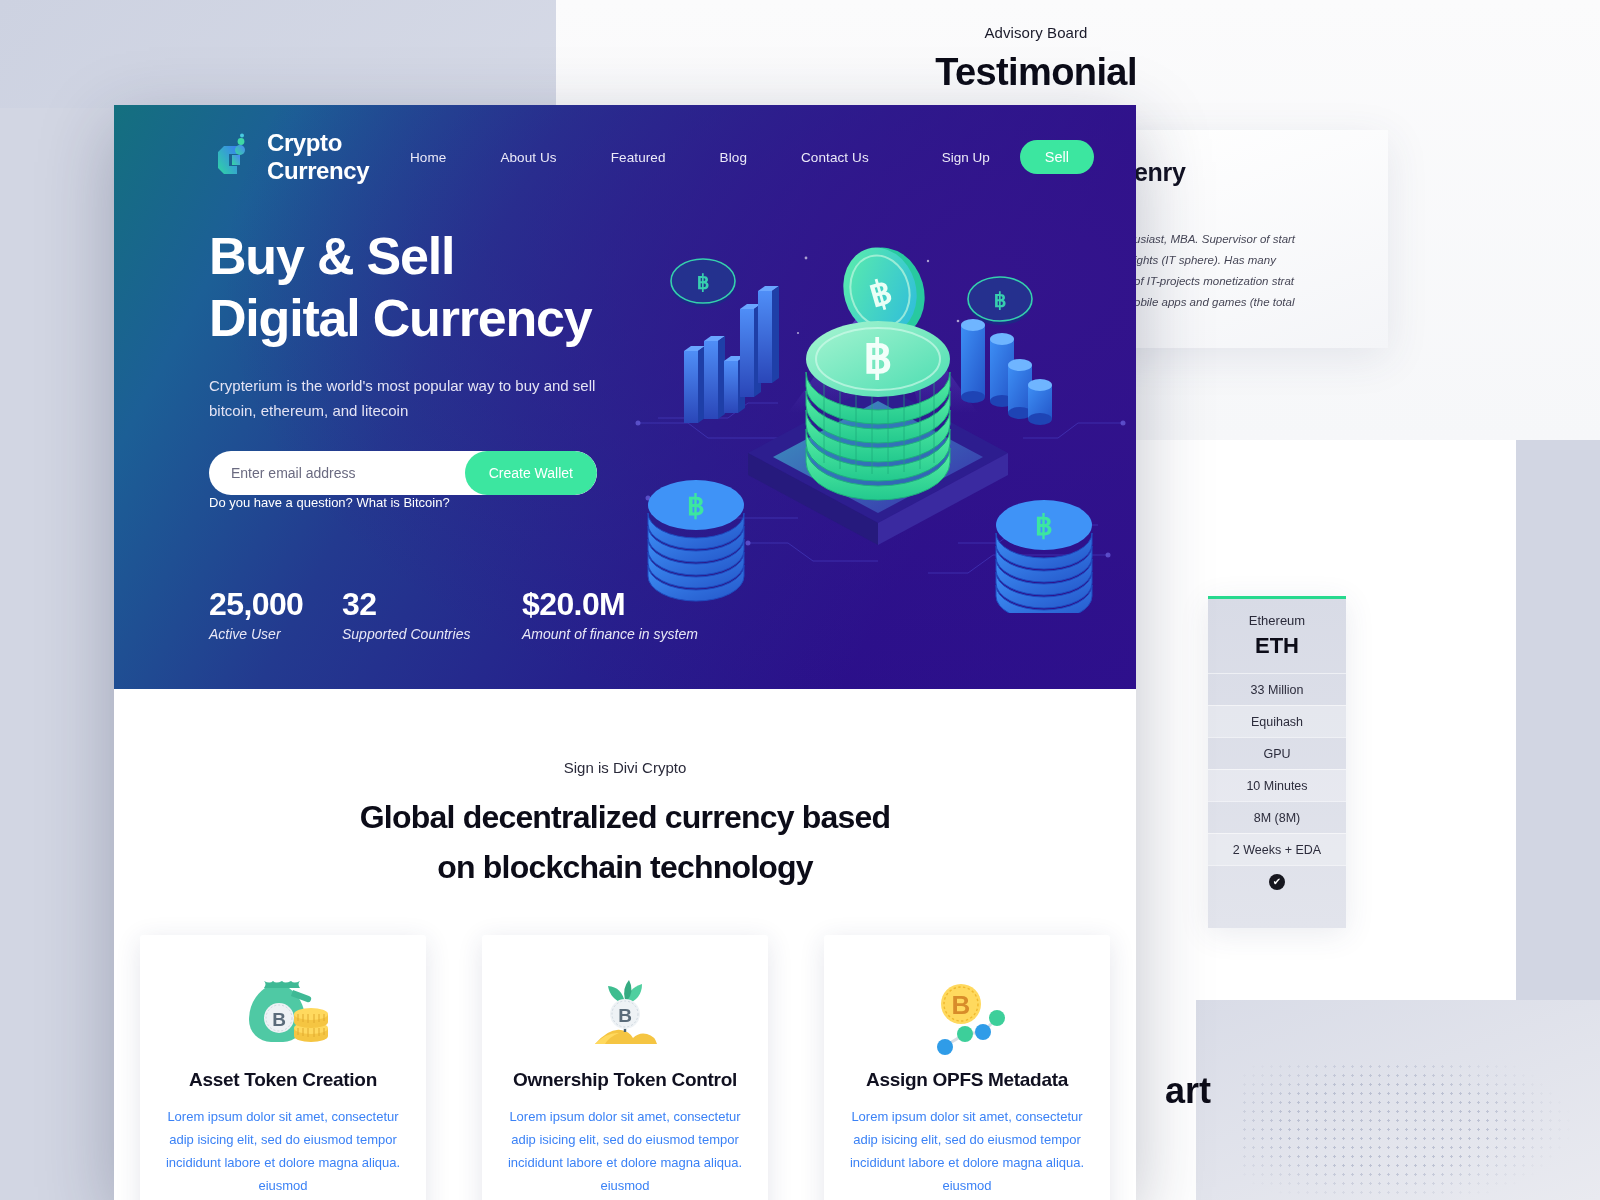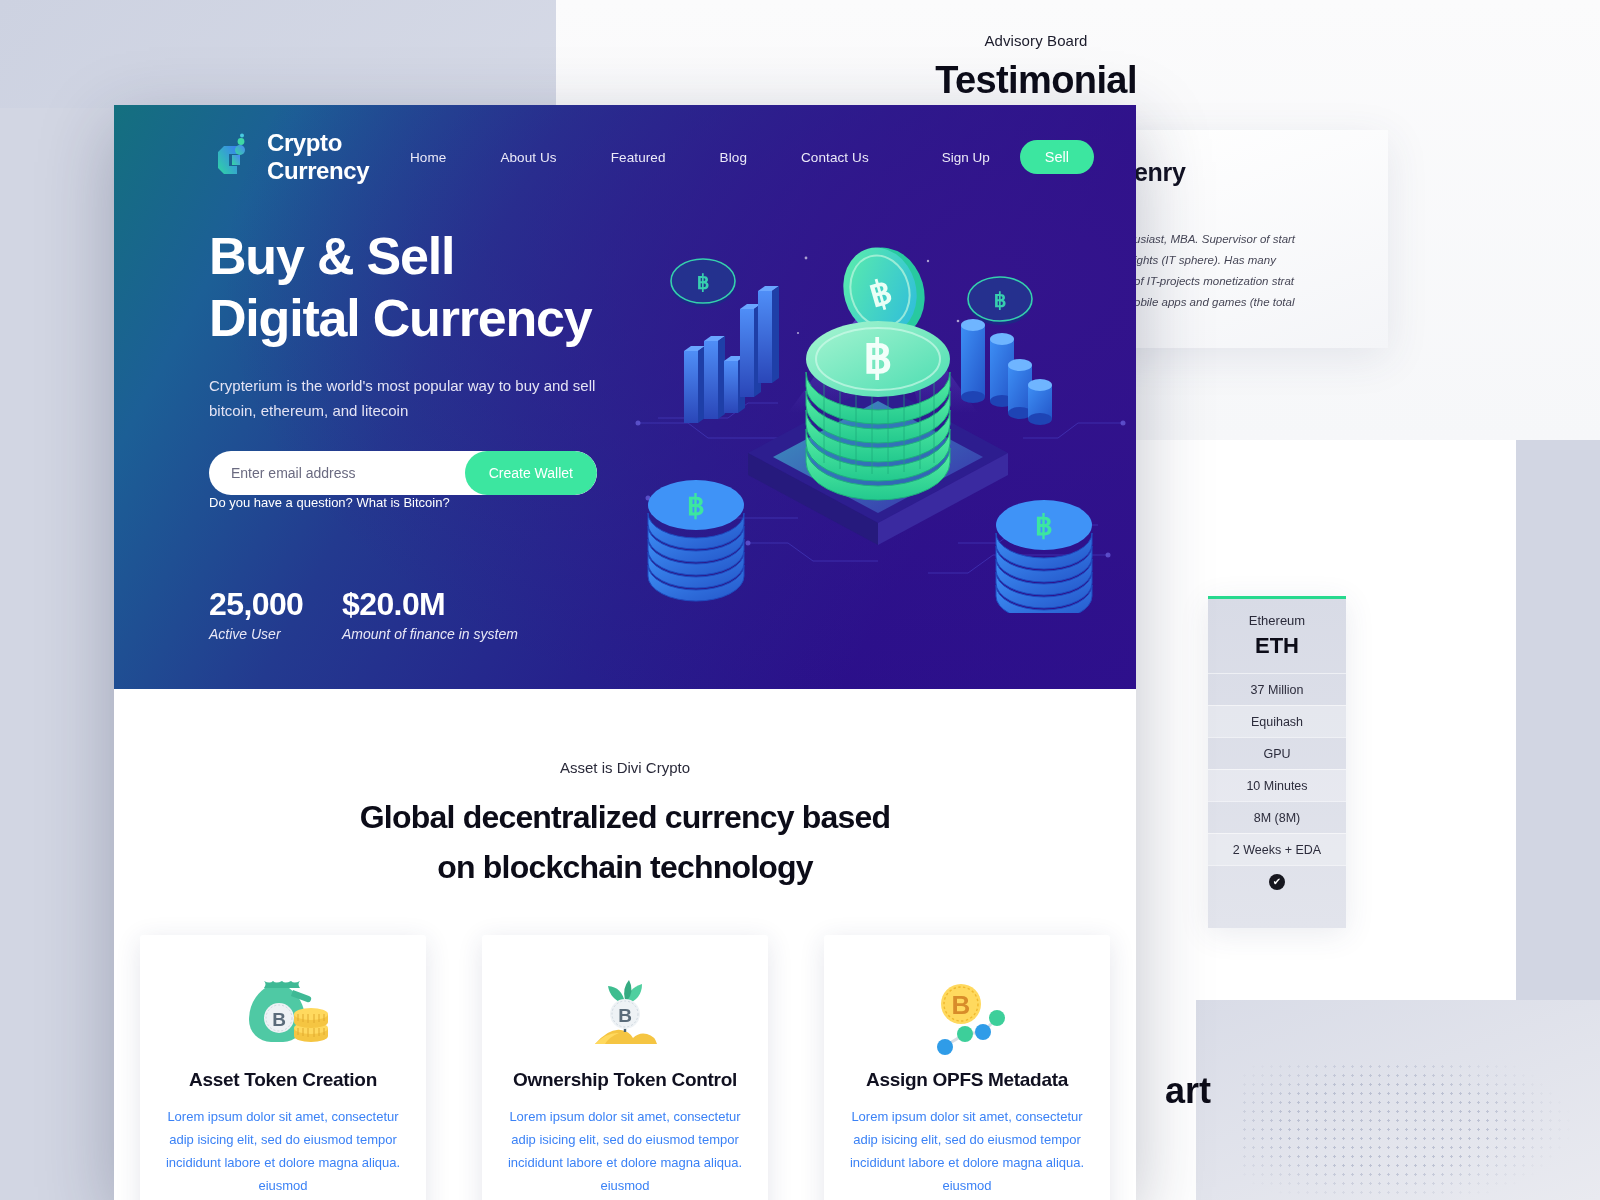--- a/index.html
+++ b/index.html
@@ -16,21 +16,21 @@
 
   .bg-left-panel {
     position:absolute; left:0; top:0; width:556px; height:108px;
     background:linear-gradient(135deg,#cdd2e1 0%,#d5d9e6 100%);
   }
   .bg-right-white {
     position:absolute; left:556px; top:0; width:1044px; height:440px;
     background:linear-gradient(180deg,#fbfbfc 0%,#f6f7f9 100%);
   }
   .bg-testimonial-head {
-    position:absolute; left:556px; top:32px; width:960px;
+    position:absolute; left:556px; top:24px; width:960px;
     text-align:center;
   }
   .bg-adv-label {
     font-size:15px; color:#1b1b2b; letter-spacing:.1px;
   }
   .bg-testimonial-title {
     font-size:38px; font-weight:bold; color:#0c0c18; margin-top:10px;
     letter-spacing:-.6px;
   }
 
@@ -230,21 +230,21 @@
 
   <div class="bg-mid-white"></div>
   <div class="bg-mid-title">n</div>
 
   <div class="bg-table">
     <div class="bg-table-top-rule"></div>
     <div class="bg-table-head">
       <div class="coin-name">Ethereum</div>
       <div class="coin-sym">ETH</div>
     </div>
-    <div class="bg-table-row">37 Million</div>
+    <div class="bg-table-row">33 Million</div>
     <div class="bg-table-row alt">Equihash</div>
     <div class="bg-table-row">GPU</div>
     <div class="bg-table-row alt">10 Minutes</div>
     <div class="bg-table-row">8M (8M)</div>
     <div class="bg-table-row alt">2 Weeks + EDA</div>
     <div class="bg-table-row">
       <span class="bg-check">✔</span>
     </div>
   </div>
 
@@ -474,29 +474,33 @@
       </div>
 
       <div class="hero-question">Do you have a question? What is Bitcoin?</div>
     </div>
 
     <div class="stats" style="bottom:47px;">
       <div class="stat" style="width:133px;">
         <div class="stat-num">25,000</div>
         <div class="stat-label">Active User</div>
       </div>
+      <div class="stat" style="width:180px;padding-top:3px;">
+        <div class="stat-num">32</div>
+        <div class="stat-label">Supported Countries</div>
+      </div>
       <div class="stat" style="padding-top:0px;">
         <div class="stat-num">$20.0M</div>
         <div class="stat-label">Amount of finance in system</div>
       </div>
     </div>
   </div>
 
   <div class="section">
-    <div class="eyebrow">Asset is Divi Crypto</div>
+    <div class="eyebrow">Sign is Divi Crypto</div>
     <div class="sec-title">
       <span>Global decentralized currency based</span><br>
       <span>on blockchain technology</span>
     </div>
 
     <div class="cards">
 
       <div class="card">
         <div class="card-icon">
           <svg width="96" height="86" viewBox="0 0 96 86">

